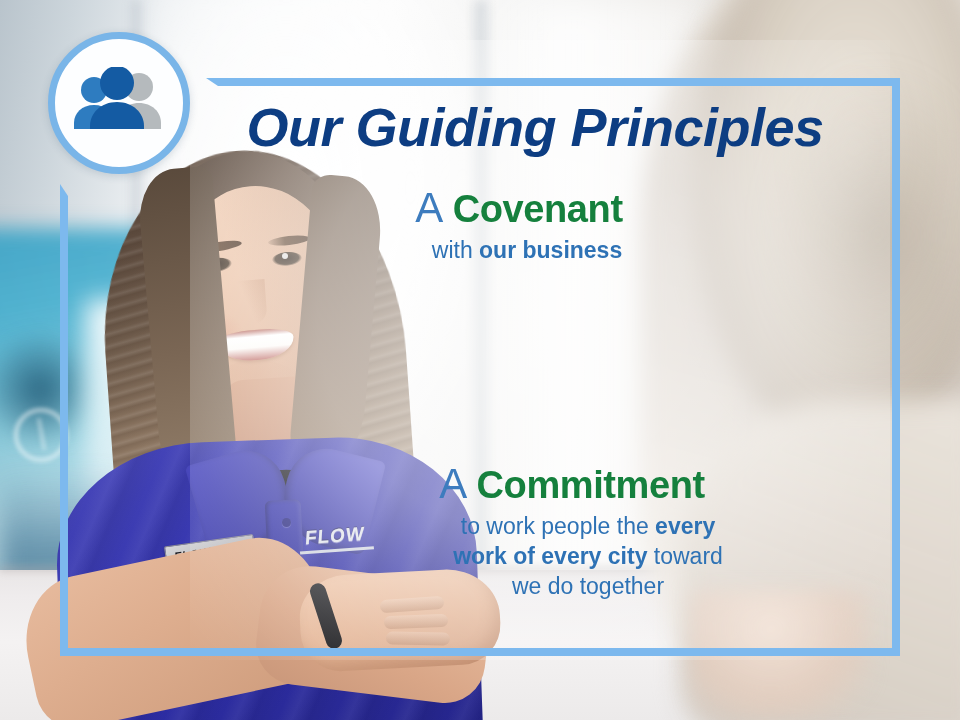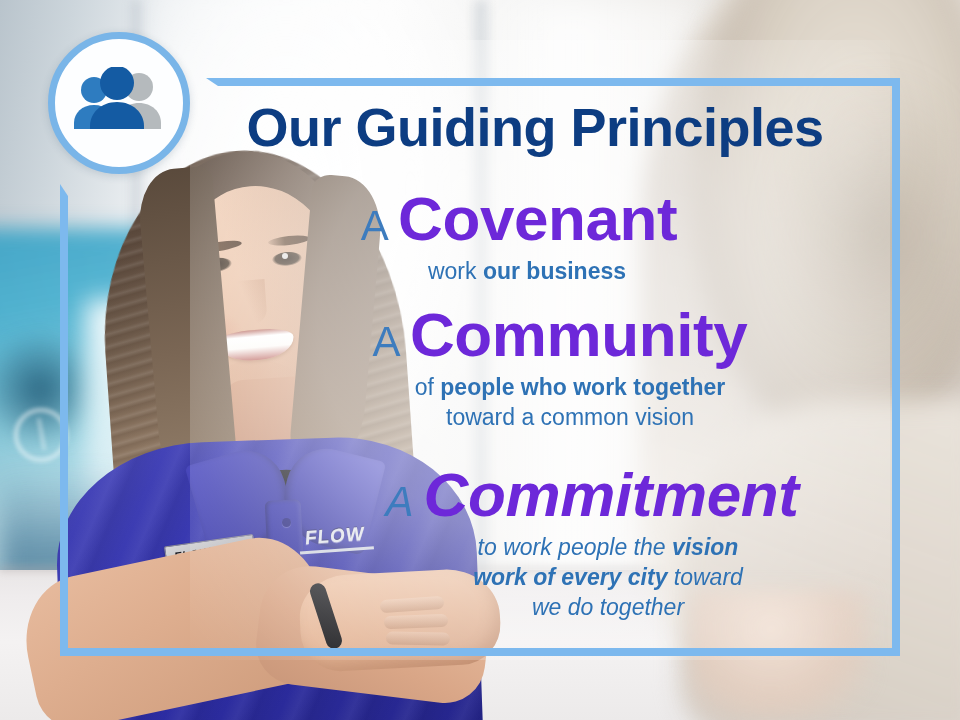--- a/index.html
+++ b/index.html
@@ -586,58 +586,59 @@
     position: absolute;
     left: 205px; top: 99px;
     width: 660px;
     text-align: center;
     font-size: 54px;
     font-weight: bold;
     color: #0d3d82;
     letter-spacing: -0.5px;
     line-height: 1.05;
     white-space: nowrap;
+    font-style: italic;
   }
 
   .principle { position: absolute; width: 700px; }
 
   .p-head {
     text-align: center;
     line-height: 1.05;
     white-space: nowrap;
   }
   .p-head .lead {
     font-size: 42px;
     font-weight: normal;
     color: #3d7cbe;
   }
   .p-head .word {
-    font-size: 62px;
+    font-size: 38px;
     font-weight: bold;
-    color: #6d28d9;
+    color: #15803d;
     letter-spacing: -0.4px;
   }
   .p-sub {
     text-align: center;
     font-size: 23px;
     color: #2e72b5;
     line-height: 1.30;
     margin-top: 6px;
   }
   .p-sub b { font-weight: bold; }
 
   #pr-covenant   { left: 160px; top: 186px; }
   #pr-covenant .p-head { padding-left: 18px; }
   #pr-covenant .p-sub  { padding-left: 34px; }
 
   #pr-community  { left: 160px; top: 302px; }
   #pr-community .p-head { padding-left: 100px; }
   #pr-community .p-sub  { padding-left: 120px; }
 
-  #pr-commitment { left: 168px; top: 462px; font-style: italic; }
+  #pr-commitment { left: 148px; top: 462px; }
   #pr-commitment .p-head { padding-left: 148px; }
   #pr-commitment .p-sub  { padding-left: 180px; }
 </style>
 </head>
 <body>
 
 <div id="stage">
 
   <div class="photo">
     <div class="bg-room"></div>
@@ -729,38 +730,29 @@
     </svg>
   </div>
 
   <div class="title">Our Guiding Principles</div>
 
   <div class="principle" id="pr-covenant">
     <div class="p-head">
       <span class="lead">A </span><span class="word">Covenant</span>
     </div>
     <div class="p-sub">
-      <div><span>work </span><b>our business</b></div>
+      <div><span>with </span><b>our business</b></div>
     </div>
   </div>
 
-  <div class="principle" id="pr-community">
-    <div class="p-head">
-      <span class="lead">A </span><span class="word">Community</span>
-    </div>
-    <div class="p-sub">
-      <div><span>of </span><b>people who work together</b></div>
-      <div><span>toward a common vision</span></div>
-    </div>
-  </div>
 
   <div class="principle" id="pr-commitment">
     <div class="p-head">
       <span class="lead">A </span><span class="word">Commitment</span>
     </div>
     <div class="p-sub">
-      <div><span>to work people the </span><b>vision</b></div>
+      <div><span>to work people the </span><b>every</b></div>
       <div><b>work of every city</b><span> toward</span></div>
       <div><span>we do together</span></div>
     </div>
   </div>
 
 </div>
 
 </body></html>

